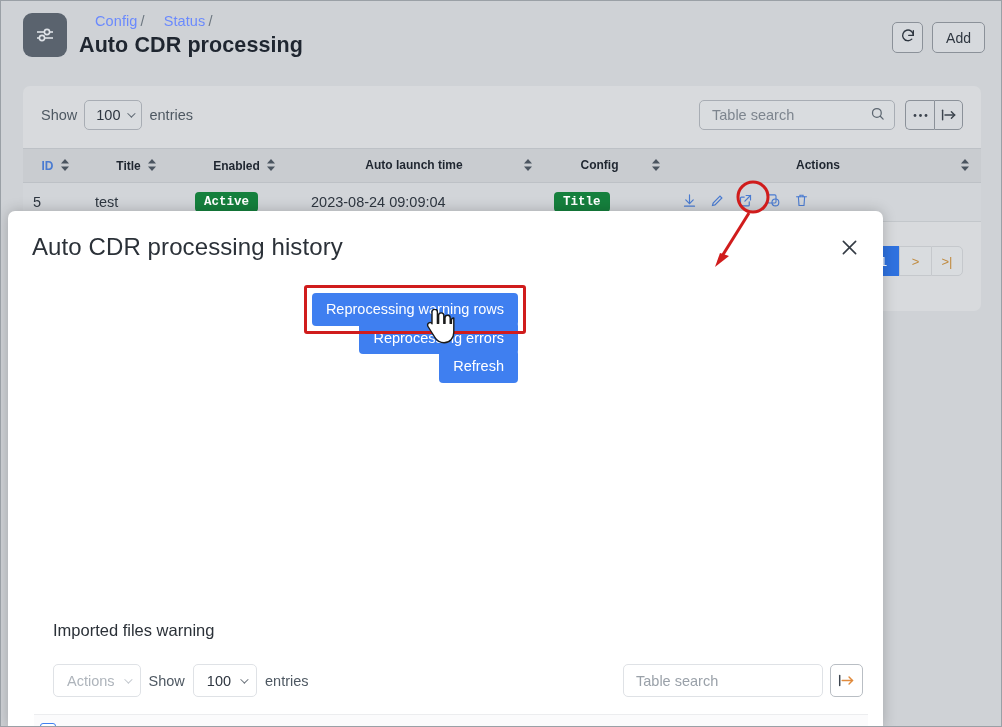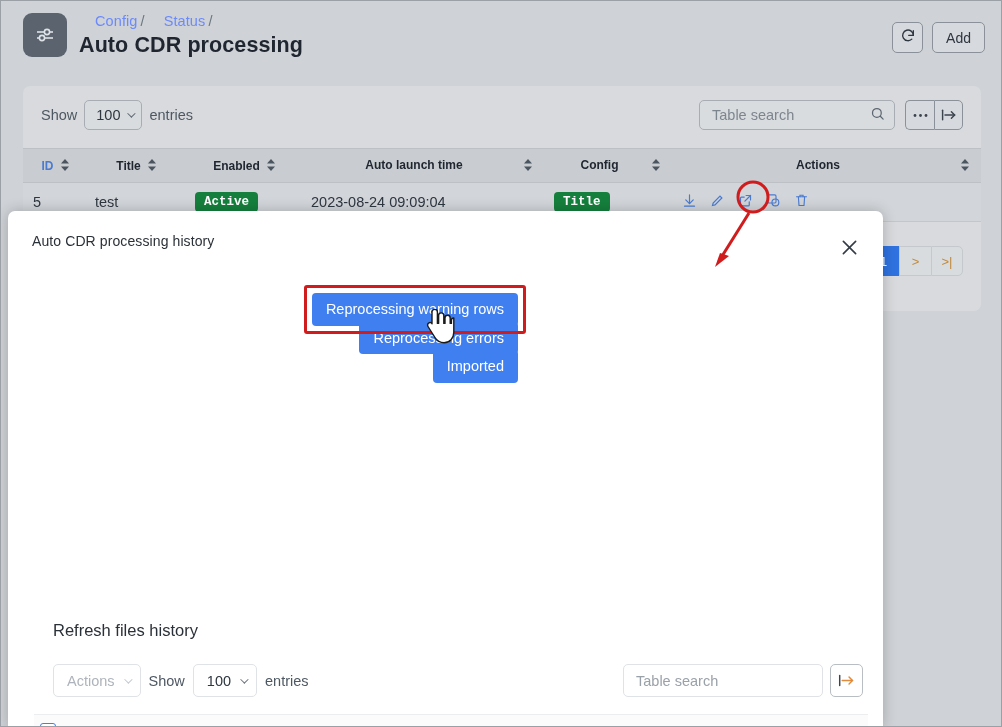--- a/index.html
+++ b/index.html
@@ -114,21 +114,21 @@
   .pg.active { background: #2f72e0; color: #fff; border-color: #2f72e0; }
 
   
   .modal {
     position: absolute; left: 7px; top: 210px; width: 875px; height: 517px;
     background: #ffffff; border-radius: 7px 7px 0 0;
     box-shadow: 0 0 14px rgba(0,0,0,.22);
   }
   .modal-title {
     position: absolute; left: 24px; top: 22px;
-    font-size: 14px; color: #2b3138; letter-spacing: .1px;
+    font-size: 24px; color: #2b3138; letter-spacing: .1px;
   }
   .modal-close {
     position: absolute; right: 20px; top: 22px; width: 28px; height: 28px;
     display: flex; align-items: center; justify-content: center; color: #3b434d;
   }
   .action-buttons {
     position: absolute; right: 365px; top: 82px;
     display: flex; flex-direction: column; align-items: flex-end;
   }
   .bluebtn {
@@ -336,24 +336,24 @@
           <line x1="19" y1="5" x2="5" y2="19"></line>
         </svg>
     </div>
 
     <div class="action-buttons">
       <div class="btn-hilite">
         <button class="bluebtn">Reprocessing warning rows</button>
         <span class="hl-ring"></span>
       </div>
       <button class="bluebtn b2">Reprocessing errors</button>
-      <button class="bluebtn b3">Imported</button>
-    </div>
-
-    <div class="section-title">Refresh files history</div>
+      <button class="bluebtn b3">Refresh</button>
+    </div>
+
+    <div class="section-title">Imported files warning</div>
 
     <div class="inner-toolbar">
       <span class="sel-light">
         <span>Actions</span>
         <span class="caret" style="border-color:#c3c8ce"></span>
       </span>
       <span class="lbl">Show</span>
       <span class="sel-light dark">
         <span>100</span>
         <span class="caret" style="border-color:#6b737b"></span>

